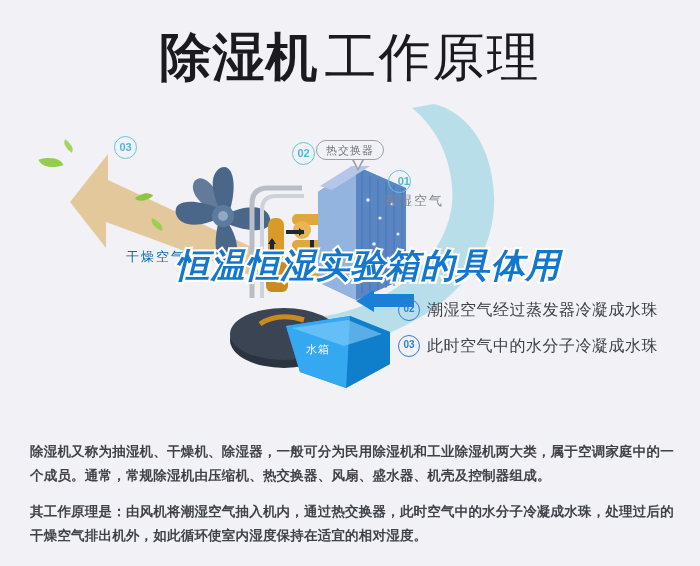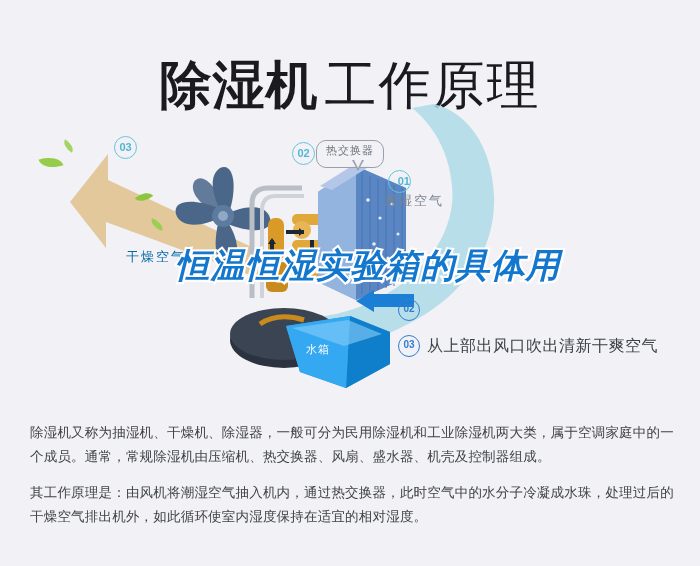--- a/index.html
+++ b/index.html
@@ -24,21 +24,20 @@
   }
 
   
   #title-bar {
     position: absolute;
     top: 26px;
     left: 0;
     width: 700px;
     text-align: center;
     white-space: nowrap;
-    margin-top: 28px;
   }
   .title-part {
     display: inline-block;
     font-family: "DejaVu Sans", "Liberation Sans", sans-serif;
     font-size: 52px;
     line-height: 62px;
     font-weight: 700;
     color: #1b1b1f;
     letter-spacing: 1px;
     vertical-align: baseline;
@@ -115,21 +114,21 @@
   }
   .badge.b03 { left: 114px; top: 28px; }
   .badge.b02 { left: 292px; top: 34px; }
   .badge.b01 { left: 388px; top: 62px; text-align: right; }
 
   
   .callout {
     position: absolute;
     left: 316px;
     top: 32px;
-    padding: 2px 9px 9px;
+    padding: 2px 9px 1px;
     border: 1.4px solid #9aa0ab;
     border-radius: 10px;
     font-size: 11px;
     color: #6f757f;
     letter-spacing: 1px;
     background: rgba(241,241,246,.85);
     font-family: "DejaVu Sans", sans-serif;
     white-space: nowrap;
   }
   .callout-tail {
@@ -228,22 +227,23 @@
       0 0 0 #fff,
       2px 2px 0 rgba(255,255,255,.9);
     padding-left: 18px;
   }
   #overlay-headline .line { display: block; }
 
   
   #body-copy {
     position: absolute;
     left: 30px;
-    top: 420px;
+    top: 439px;
     width: 646px;
+    font-weight: bold;
   }
   #body-copy p {
     margin: 0 0 12px 0;
     font-size: 13.5px;
     line-height: 24px;
     color: #3f4349;
     font-family: "DejaVu Sans", sans-serif;
     letter-spacing: .2px;
   }
 </style>
@@ -367,24 +367,25 @@
     <div class="callout">热交换器</div>
     <div class="callout-tail"></div>
 
     <div class="humid-air-label">潮湿空气</div>
     <div class="tank-label">水箱</div>
   </div>
 
   <div id="bullets">
     <div class="bullet-row">
       <span class="bullet-num">02</span>
+      <span class="bullet-text">潮湿空气经过蒸发器冷凝成水珠</span>
     </div>
     <div class="bullet-row">
       <span class="bullet-num">03</span>
-      <span class="bullet-text">从上部出风口吹出清新干爽空气</span>
+      <span class="bullet-text">此时空气中的水分子冷凝成水珠</span>
     </div>
   </div>
 
   <div id="overlay-headline">
     <span class="line">恒温恒湿实验箱的具体用</span>
   </div>
 
   <div id="body-copy">
     <p>除湿机又称为抽湿机、干燥机、除湿器，一般可分为民用除湿机和工业除湿机两大类，属于空调家庭中的一个成员。通常，常规除湿机由压缩机、热交换器、风扇、盛水器、机壳及控制器组成。</p>
     <p>其工作原理是：由风机将潮湿空气抽入机内，通过热交换器，此时空气中的水分子冷凝成水珠，处理过后的干燥空气排出机外，如此循环使室内湿度保持在适宜的相对湿度。</p>

